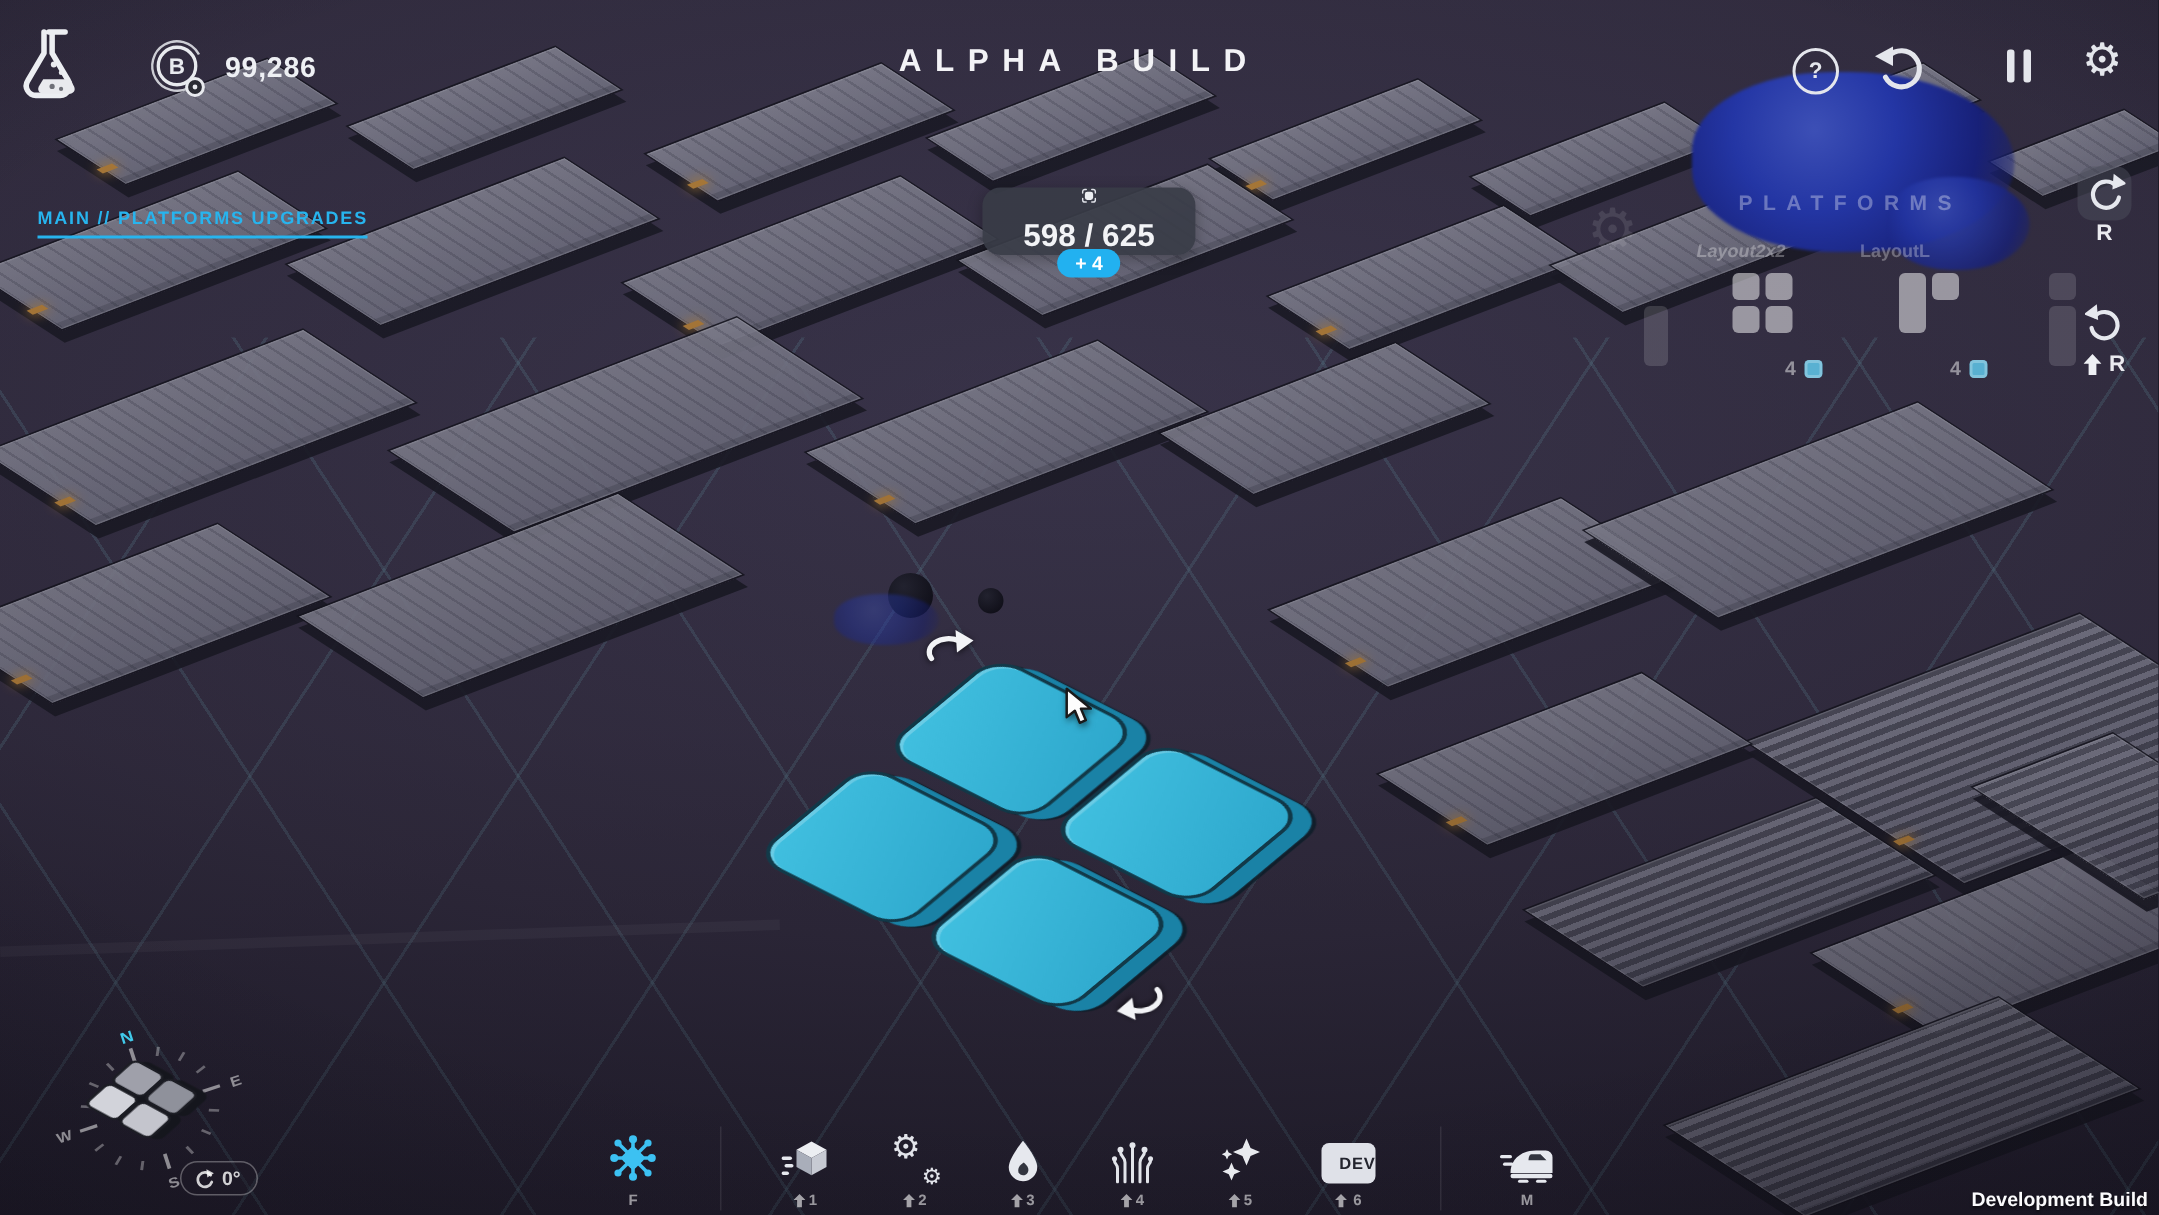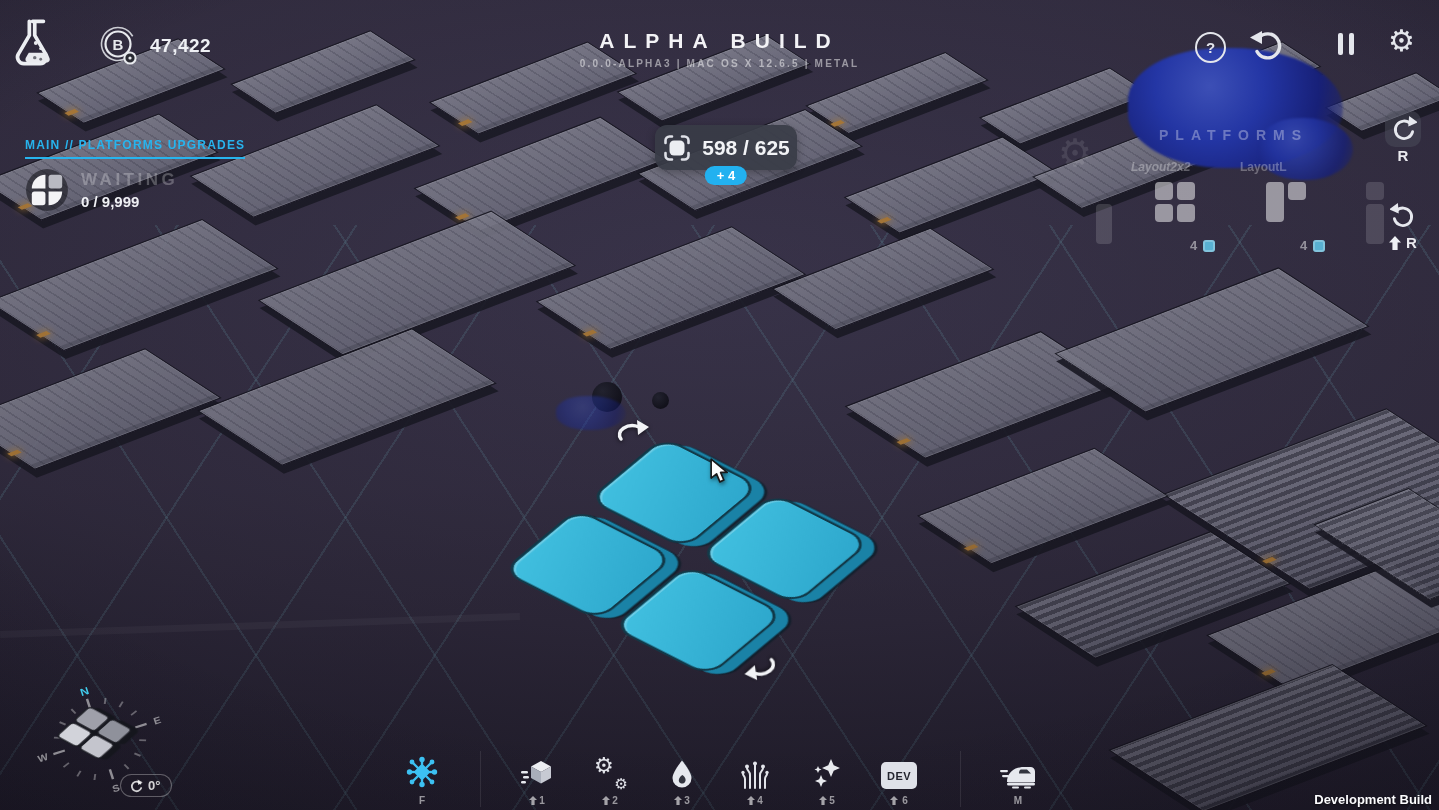--- a/index.html
+++ b/index.html
@@ -59,21 +59,21 @@
   .gear-btn{left:1388px;top:26px;font-size:30px;color:#e4e6ec;line-height:1;}
   
   .objective{left:25px;top:138px;}
   .obj-track{font-size:12px;font-weight:800;letter-spacing:1.2px;color:#27b4ee;
     padding-bottom:5px;border-bottom:2px solid #27b4ee;width:fit-content;}
   .obj-row{display:flex;align-items:center;gap:12px;margin-top:9px;}
   .obj-status{font-size:17px;font-weight:800;letter-spacing:3.5px;color:rgba(255,255,255,.26);}
   .obj-progress{font-size:15px;font-weight:800;color:#f0f1f5;margin-top:3px;}
   
   .counter{left:655px;top:125px;width:142px;height:45px;background:rgba(56,60,71,.92);border-radius:12px;
-    display:flex;align-items:center;justify-content:center;gap:10px;box-shadow:0 3px 10px rgba(0,0,0,.3);}
+    display:flex;align-items:center;justify-content:center;gap:10px;box-shadow:0 3px 10px rgba(0,0,0,.3);flex-direction:column;}
   .counter-text{font-size:21px;font-weight:700;color:#f2f3f6;}
   .counter-pill{position:absolute;left:50%;top:100%;transform:translate(-50%,-4px);
     background:#22b1f0;border-radius:12px;padding:2px 12px;font-size:13px;font-weight:800;color:#fff;white-space:nowrap;}
   
   .pf-title{left:1125px;top:127px;font-size:14px;font-weight:600;letter-spacing:7px;color:rgba(255,255,255,.33);margin-left:34px;}
   .pf-name1{left:1131px;top:160px;font-style:italic;}
   .pf-name2{left:1240px;top:160px;}
   .pf-name{font-size:12px;font-weight:600;color:rgba(255,255,255,.30);}
   .pf-icon{position:absolute;display:grid;grid-template-columns:18px 18px;grid-auto-rows:18px;gap:4px;}
   .pf-icon b{display:block;background:rgba(255,255,255,.5);border-radius:4px;}
@@ -96,21 +96,21 @@
   .minitiles b{position:absolute;width:24px;height:24px;border-radius:6px;border:2px solid #1c1d24;}
   .chip{left:120px;top:774px;display:inline-flex;align-items:center;gap:5px;padding:3px 11px 3px 8px;
     border:1.5px solid rgba(255,255,255,.3);border-radius:13px;background:rgba(30,28,40,.25);
     font-size:13px;font-weight:700;color:rgba(255,255,255,.8);}
   
   .toolbar{position:absolute;left:398px;bottom:0;display:flex;align-items:flex-end;padding-bottom:3px;z-index:7;}
   .tb-item{width:48px;display:flex;flex-direction:column;align-items:center;gap:5px;}
   .tb-icon{height:36px;display:flex;align-items:flex-end;justify-content:center;}
   .tb-label{font-size:10px;font-weight:700;color:rgba(255,255,255,.55);display:flex;align-items:center;gap:2px;height:13px;}
   .tb-sep{width:1px;height:56px;background:rgba(255,255,255,.09);}
-  .dev-box{width:36px;height:27px;background:#dfe1e8;border-radius:5px;display:flex;align-items:center;justify-content:center;
+  .dev-box{width:36px;height:27px;background:#dfe1e8;border-radius:5px;display:flex;align-items:center;justify-content:flex-end;
     font-size:11px;font-weight:800;letter-spacing:.5px;color:#23242e;}
   .gears-combo{position:relative;width:32px;height:32px;color:#e2e4ea;}
   .gears-combo .g1{position:absolute;left:0;top:-4px;font-size:22px;}
   .gears-combo .g2{position:absolute;right:-2px;bottom:-4px;font-size:15px;}
   .build-label{right:7px;bottom:3px;font-size:13px;font-weight:800;color:#fbfbfd;text-shadow:0 1px 2px rgba(0,0,0,.6);}
   .z5{z-index:5;} .z3{z-index:3;} .z9{z-index:9;}
 </style>
 </head>
 <body>
 
@@ -183,56 +183,42 @@
   </svg>
 
   <div class="hud z5 coin-wrap">
     <svg width="42" height="42" viewBox="0 0 42 42">
       <circle cx="20" cy="19" r="16.5" fill="none" stroke="rgba(232,234,238,.85)" stroke-width="1.6" stroke-dasharray="78 18" transform="rotate(60 20 19)"></circle>
       <circle cx="20" cy="19" r="12.5" fill="none" stroke="#e8eaee" stroke-width="2.2"></circle>
       <text x="20" y="24.5" text-anchor="middle" font-size="15" font-weight="800" fill="#e8eaee" font-family="Liberation Sans, sans-serif">B</text>
       <circle cx="32" cy="33" r="5.6" fill="#2a2b33" stroke="#e8eaee" stroke-width="2"></circle>
       <circle cx="32" cy="33" r="1.6" fill="#e8eaee"></circle>
     </svg>
-    <span class="coin-value">47,422</span>
+    <span class="coin-value">99,286</span>
   </div>
 
   <div class="hud z5 title-wrap">
     <div class="title-main">ALPHA BUILD</div>
-    <div class="title-sub">0.0.0-ALPHA3 | MAC OS X 12.6.5 | METAL</div>
   </div>
 
   <div class="hud z5 help-btn">
     <span>?</span>
   </div>
   <svg class="hud z5" style="left:1247px;top:29px;" width="38" height="36" viewBox="0 0 38 36">
     <path d="M12 8.5 A 12 12 0 1 1 10 22.5" fill="none" stroke="#e4e6ec" stroke-width="3.4" stroke-linecap="round"></path>
     <polygon points="15,2 15,15 3,8.5" fill="#e4e6ec"></polygon>
   </svg>
   <div class="hud z5 pause-btn">
       <i></i>
       <i></i>
     </div>
   <div class="hud z5 gear-btn glyph">⚙</div>
 
   <div class="hud z5 objective">
     <div class="obj-track">MAIN // PLATFORMS UPGRADES</div>
-    <div class="obj-row">
-      <svg width="44" height="44" viewBox="0 0 42 42">
-        <circle cx="21" cy="21" r="20" fill="rgba(15,15,20,.55)"></circle>
-        <path d="M19.5 19.5 L19.5 6.5 A13 13 0 0 0 6.5 19.5 Z" fill="#f4f4f6"></path>
-        <rect x="22.5" y="6.5" width="13" height="13" rx="2.5" fill="#b9bac2"></rect>
-        <rect x="6.5" y="22.5" width="13" height="13" rx="2.5" fill="#f4f4f6"></rect>
-        <path d="M22.5 22.5 H35.5 A13 13 0 0 1 22.5 35.5 Z" fill="#f4f4f6"></path>
-      </svg>
-      <div>
-        <div class="obj-status">WAITING</div>
-        <div class="obj-progress">0 / 9,999</div>
-      </div>
-    </div>
   </div>
 
   <div class="hud z5 counter">
     <svg width="30" height="30" viewBox="0 0 30 30">
       <path d="M10 3.5 H7.5 A4 4 0 0 0 3.5 7.5 V10 M20 3.5 H22.5 A4 4 0 0 1 26.5 7.5 V10 M10 26.5 H7.5 A4 4 0 0 1 3.5 22.5 V20 M20 26.5 H22.5 A4 4 0 0 0 26.5 22.5 V20" fill="none" stroke="#dfe1e8" stroke-width="2.6" stroke-linecap="round"></path>
       <rect x="7.5" y="7.5" width="15" height="15" rx="4.5" fill="#eceef2"></rect>
     </svg>
     <span class="counter-text">598 / 625</span>
     <span class="counter-pill">+ 4</span>
   </div>

